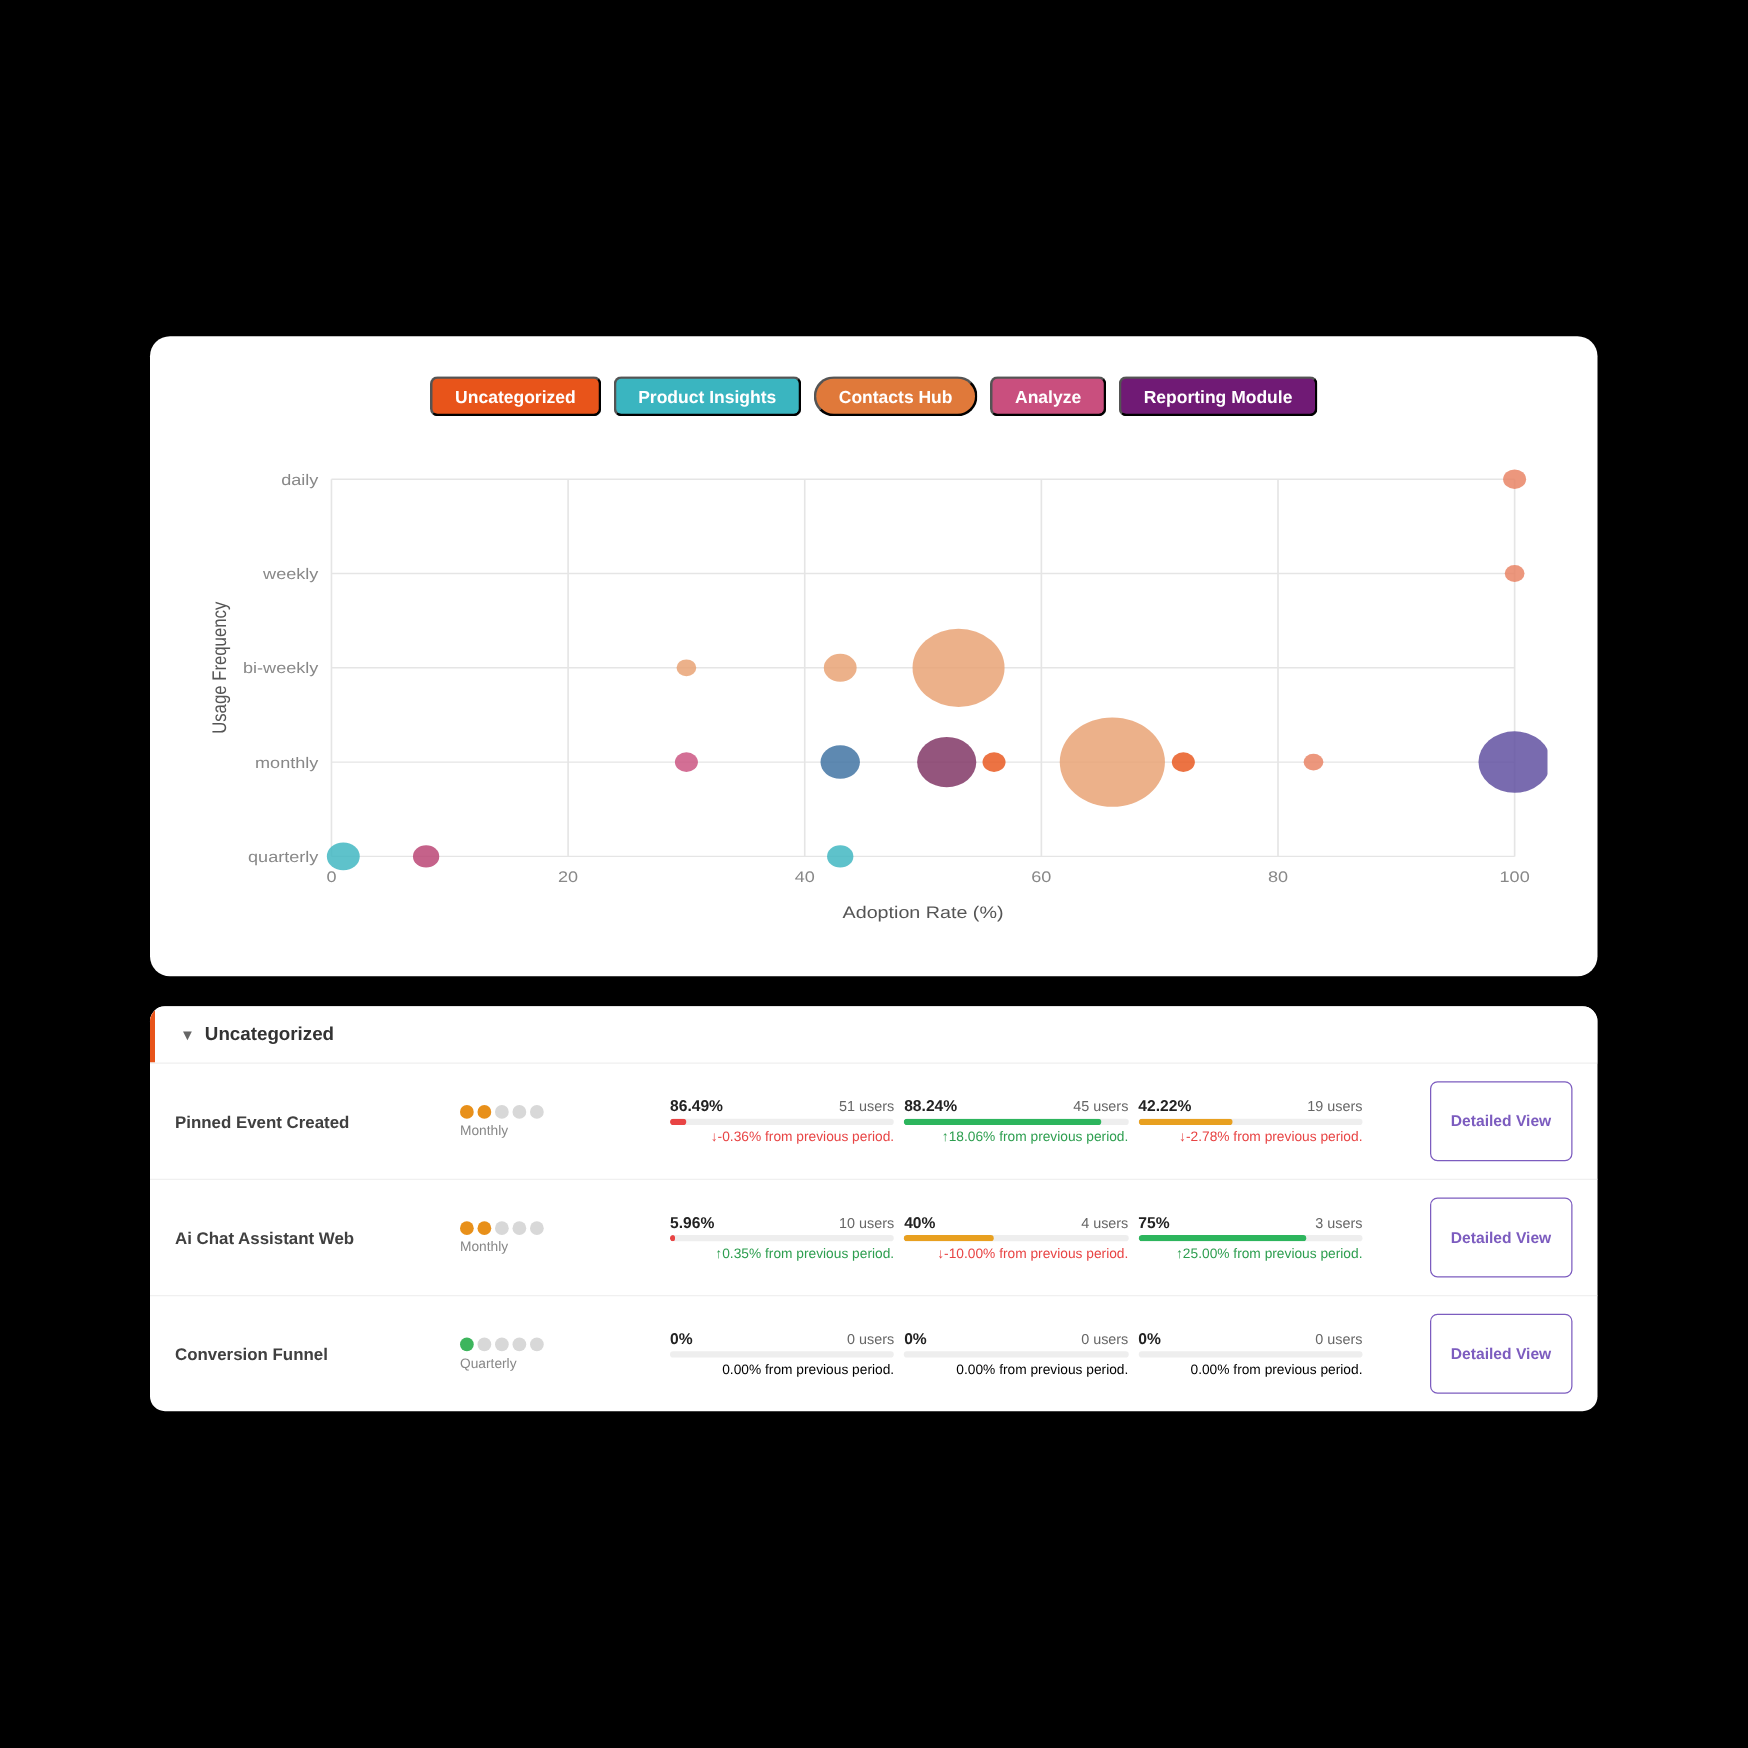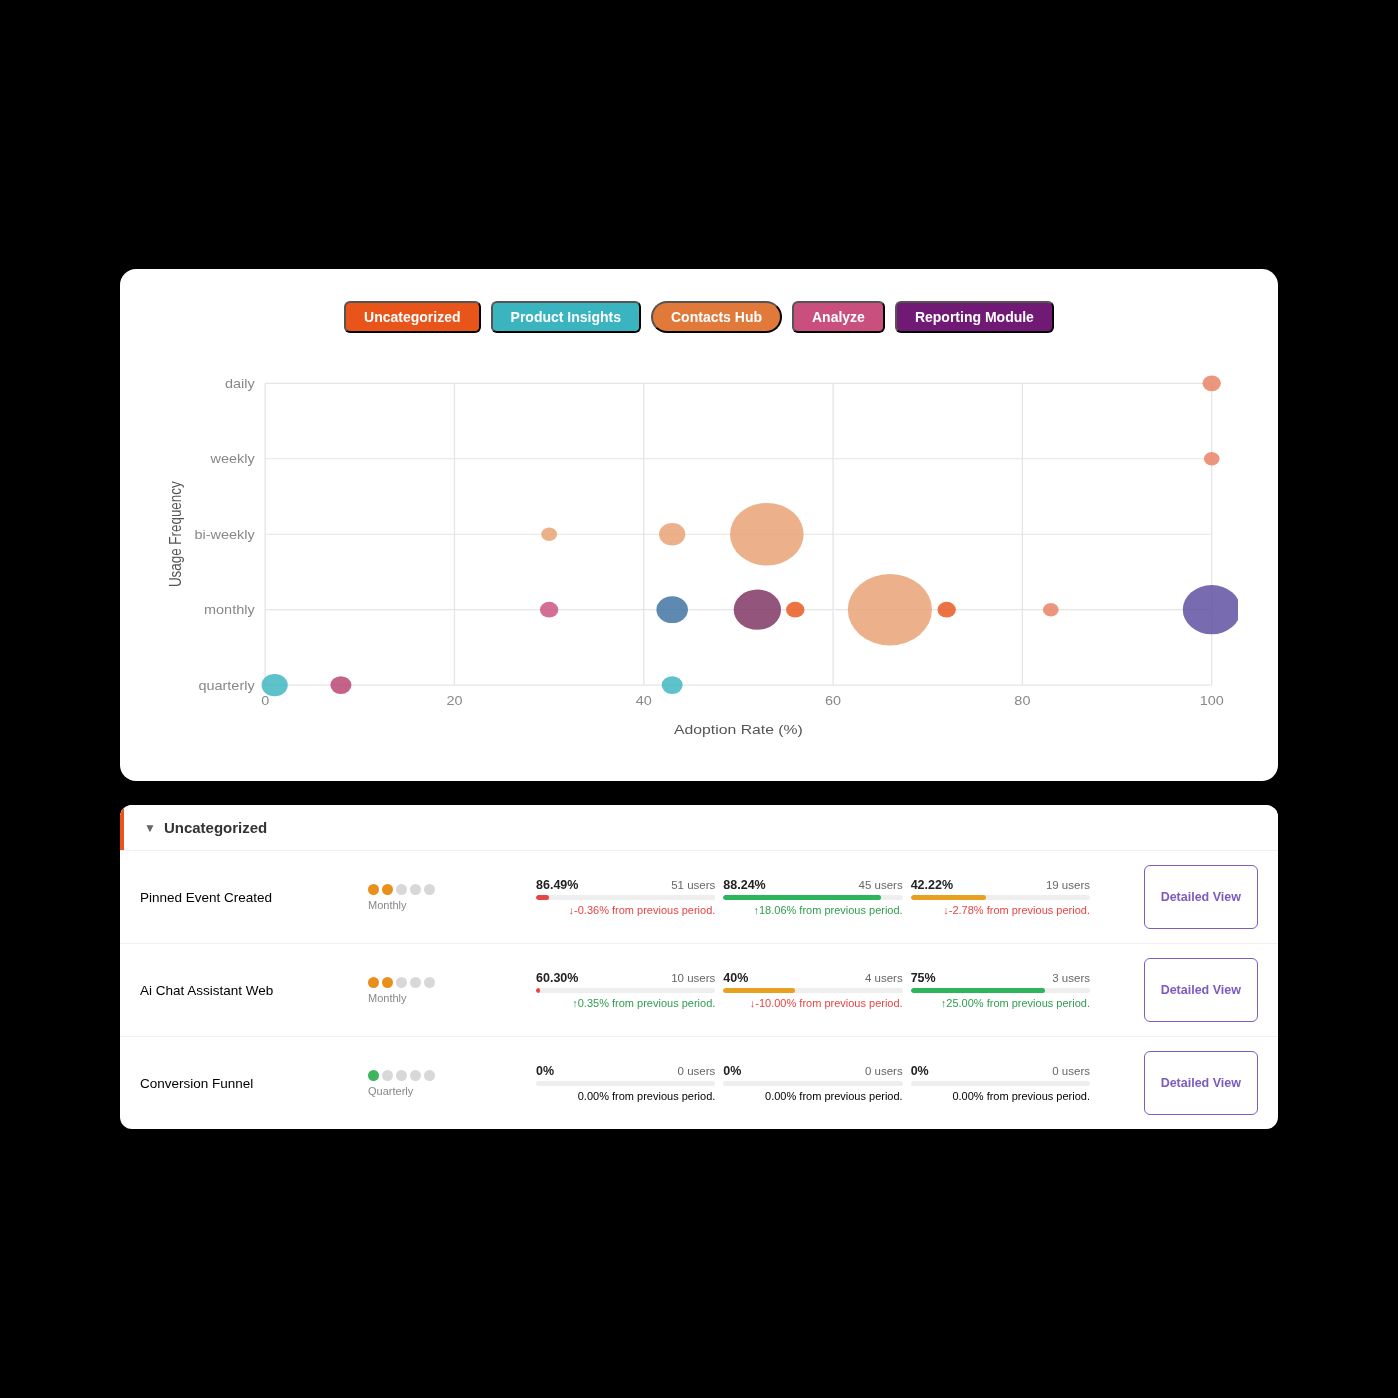--- a/index.html
+++ b/index.html
@@ -82,22 +82,22 @@
       display: grid;
       grid-template-columns: 220px 160px 1fr 1fr 1fr 160px;
       align-items: center;
       padding: 14px 20px;
       border-top: 1px solid #f0f0f0;
       gap: 8px;
     }
 
     .row-name {
       font-size: 13.5px;
-      font-weight: 400;
-      color: #000000;
+      font-weight: 700;
+      color: #404040;
     }
 
     .row-freq {
       font-size: 12px;
       color: #555;
       display: flex;
       flex-direction: column;
       align-items: flex-start;
       gap: 4px;
     }
@@ -293,21 +293,21 @@
             <div class="dot" style="background:#e8901a"></div>
             <div class="dot" style="background:#d8d8d8"></div>
             <div class="dot" style="background:#d8d8d8"></div>
             <div class="dot" style="background:#d8d8d8"></div>
       </div>
       <div class="freq-label">Monthly</div>
     </div>
 
     <div class="metric-col">
       <div class="metric-top">
-        <span class="metric-pct">60.30%</span>
+        <span class="metric-pct">5.96%</span>
         <span class="metric-users">10 users</span>
       </div>
       <div class="progress-bar-bg">
         <div class="progress-bar-fill" style="width:2%;background:#e84444"></div>
       </div>
       <div class="metric-delta delta-up">↑0.35% from previous period.</div>
     </div>
     <div class="metric-col">
       <div class="metric-top">
         <span class="metric-pct">40%</span>

